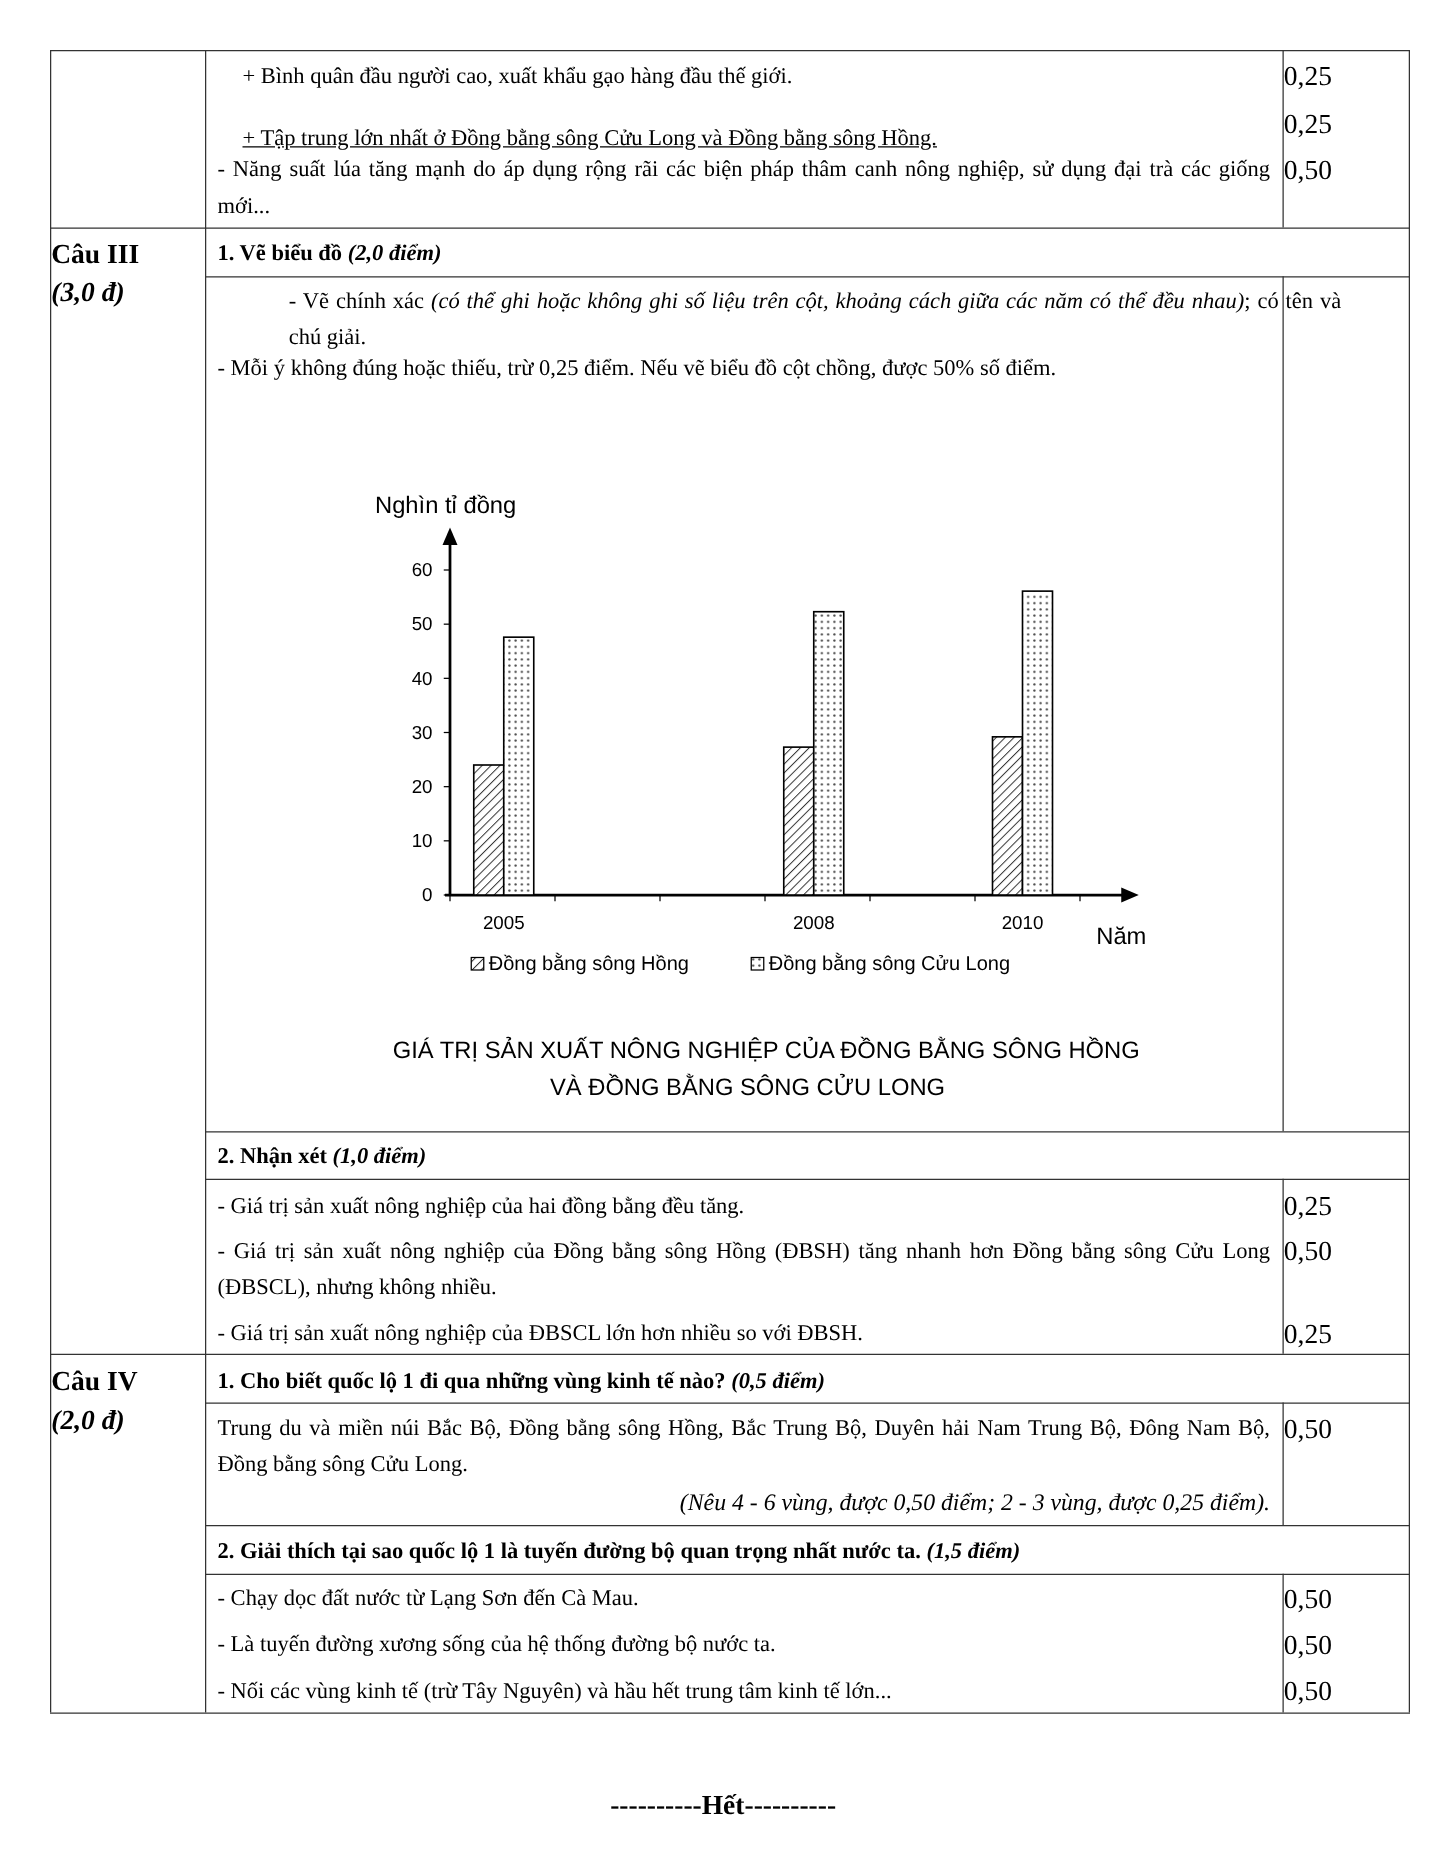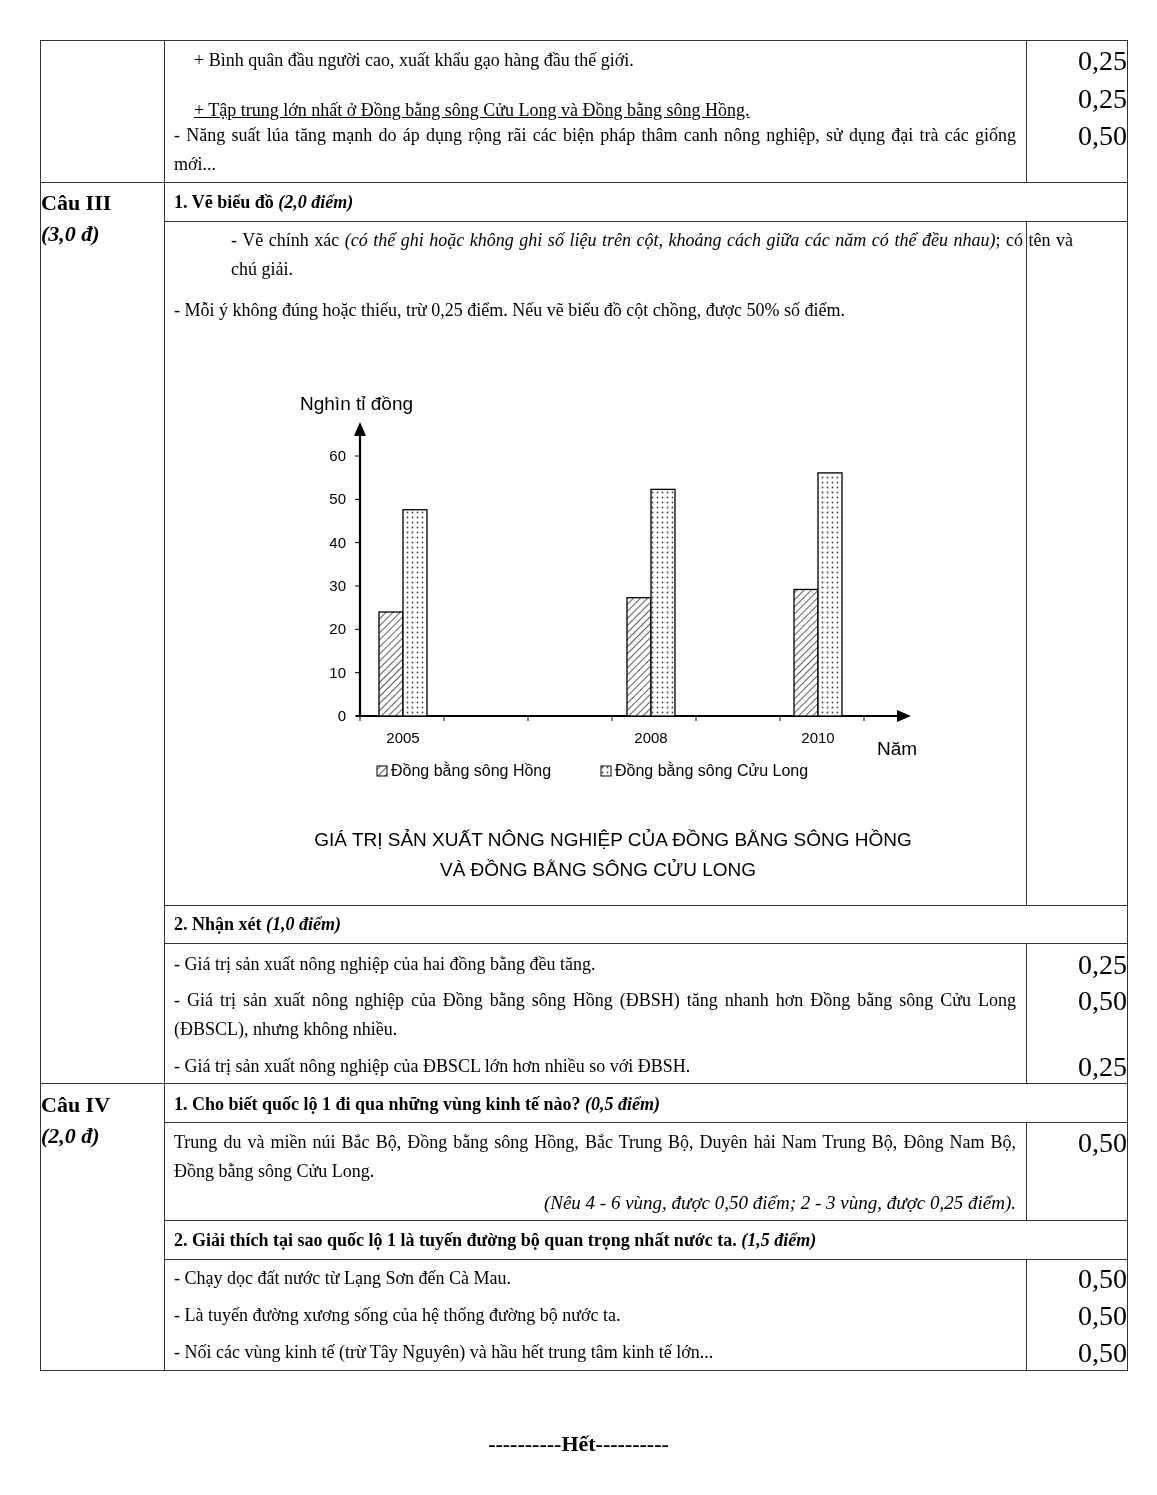--- a/index.html
+++ b/index.html
@@ -2,21 +2,21 @@
 <html><head>
 <meta charset="utf-8">
 <style>
   html, body { margin:0; padding:0; background:#fff; }
   body { width:1157px; height:1495px; position:relative; font-family:"Liberation Serif","DejaVu Serif",serif; color:#000; }
   .abs { position:absolute; }
   .line-h { position:absolute; height:0; border-top:1.5px solid #333; }
   .line-v { position:absolute; width:0; border-left:1.5px solid #333; }
   .txt { position:absolute; font-size:18px; line-height:29px; white-space:nowrap; }
   .just { white-space:normal; text-align:justify; text-align-last:left; }
-  .score { position:absolute; left:1027px; width:100px; text-align:right; font-size:28px; line-height:29px; }
+  .score { position:absolute; left:1027px; width:100px; text-align:left; font-size:22px; line-height:29px; }
   .b { font-weight:bold; }
   .i { font-style:italic; }
   .qcol { position:absolute; left:41px; width:123px; text-align:left; font-size:22px; line-height:31px; }
   .chart-svg text { font-family:"Liberation Sans","DejaVu Sans",sans-serif; }
   .footer { position:absolute; left:0; width:1157px; top:1431px; text-align:center; font-size:22px; font-weight:bold; }
 </style>
 </head>
 <body>
 
 <div class="line-h" style="left:40px;width:1088px;top:40px;"></div>
@@ -52,21 +52,21 @@
   <div class="b i">(3,0 đ)</div>
 </div>
 
 <div class="txt" style="left:174px;top:188px;">
   <span class="b">1. Vẽ biểu đồ </span><span class="b i">(2,0 điểm)</span>
 </div>
 
 <div class="txt just" style="left:190px;top:226px;width:842px;margin-left:41px;">
   <span>- Vẽ chính xác </span><span class="i">(có thể ghi hoặc không ghi số liệu trên cột, khoảng cách giữa các năm có thể đều nhau)</span><span>; có tên và chú giải.</span>
 </div>
-<div class="txt just" style="left:174px;top:296px;width:842px;">- Mỗi ý không đúng hoặc thiếu, trừ 0,25 điểm. Nếu vẽ biểu đồ cột chồng, được 50% số điểm.</div>
+<div class="txt just" style="left:174px;top:280px;width:842px;">- Mỗi ý không đúng hoặc thiếu, trừ 0,25 điểm. Nếu vẽ biểu đồ cột chồng, được 50% số điểm.</div>
 
 <svg class="chart-svg abs" width="860" height="520" style="left:165px;top:380px;" viewBox="0 0 860 520">
   <defs>
     <pattern id="hatch" width="5" height="5" patternUnits="userSpaceOnUse" patternTransform="rotate(45)">
       <rect width="5" height="5" fill="#fff"></rect>
       <line x1="0" y1="0" x2="0" y2="5" stroke="#333" stroke-width="1.6"></line>
     </pattern>
     <pattern id="dots" width="5" height="5" patternUnits="userSpaceOnUse">
       <rect width="5" height="5" fill="#fff"></rect>
       <circle cx="2.5" cy="2.5" r="0.9" fill="#444"></circle>

